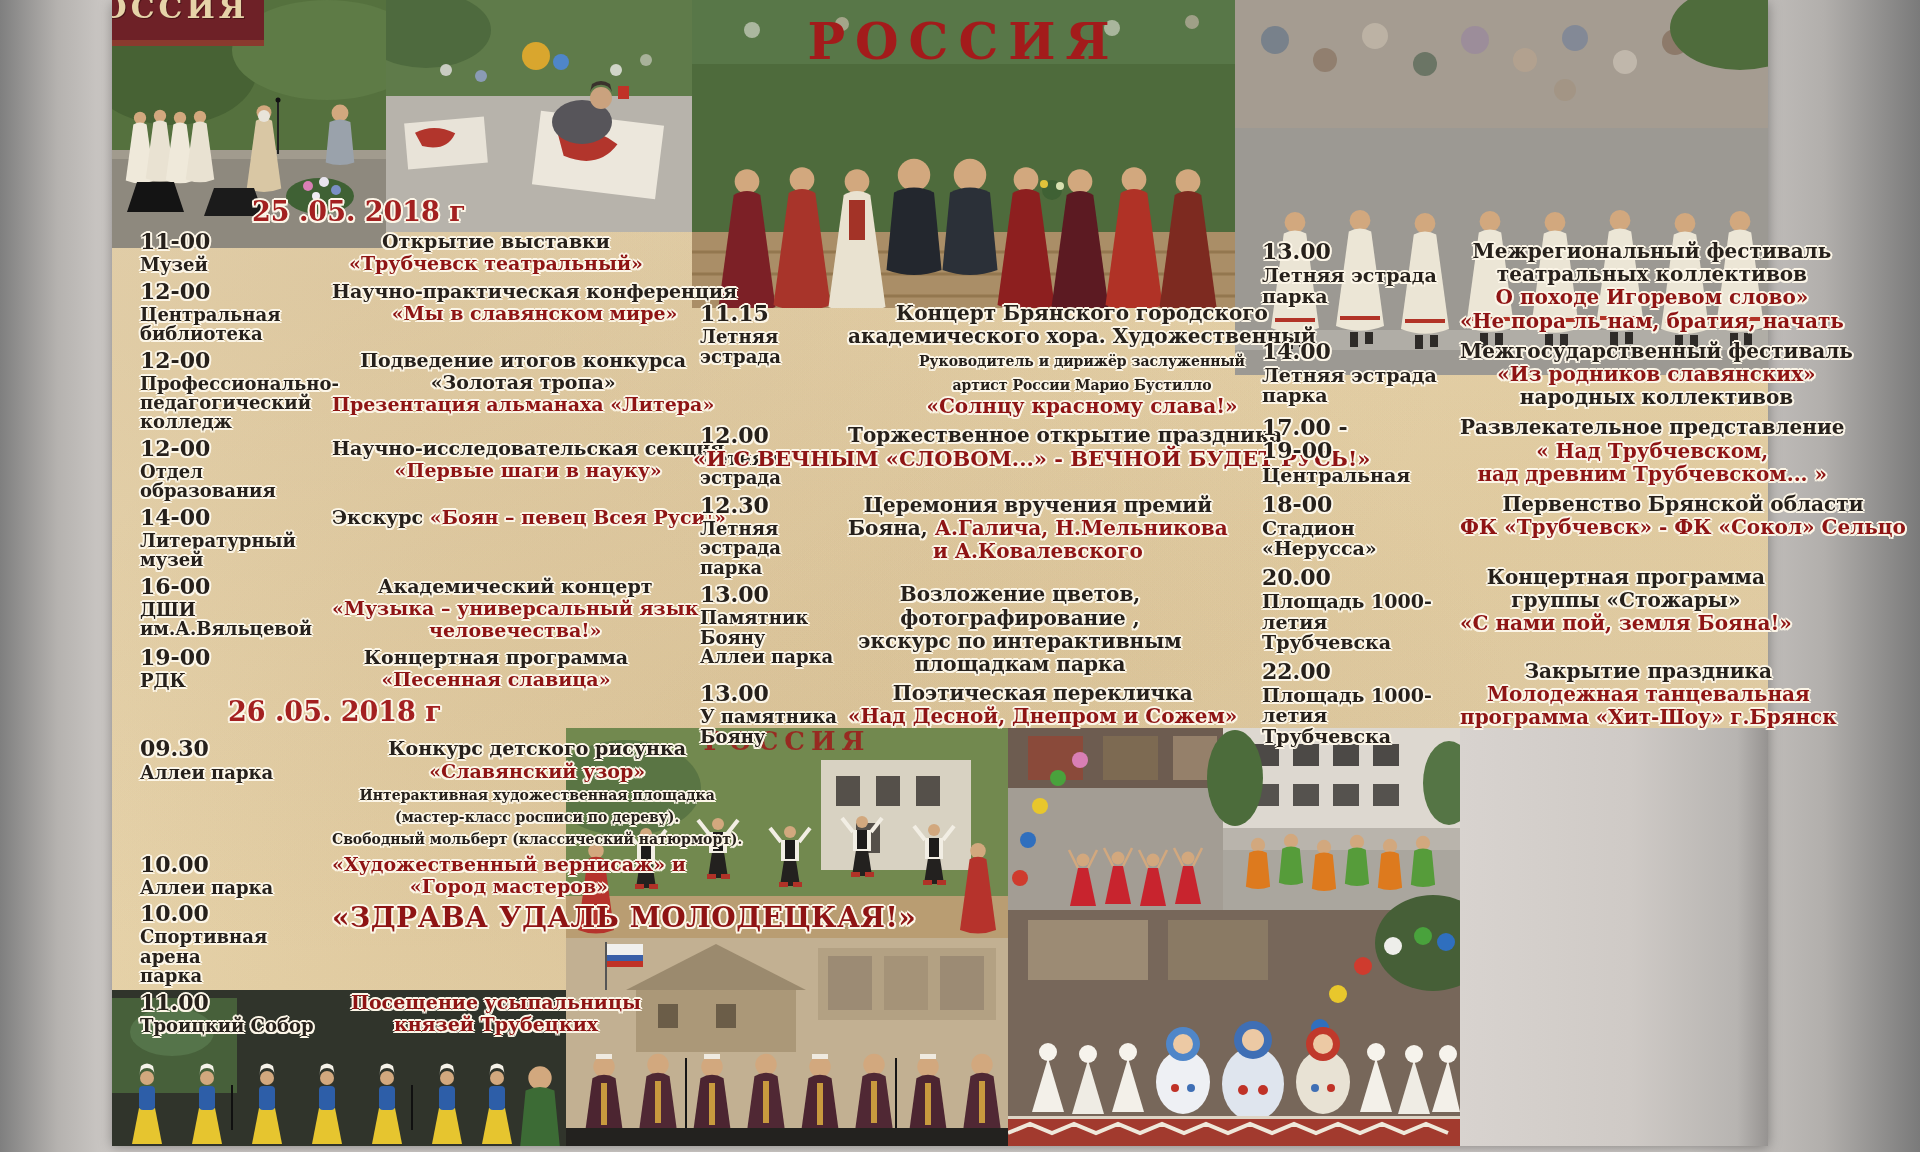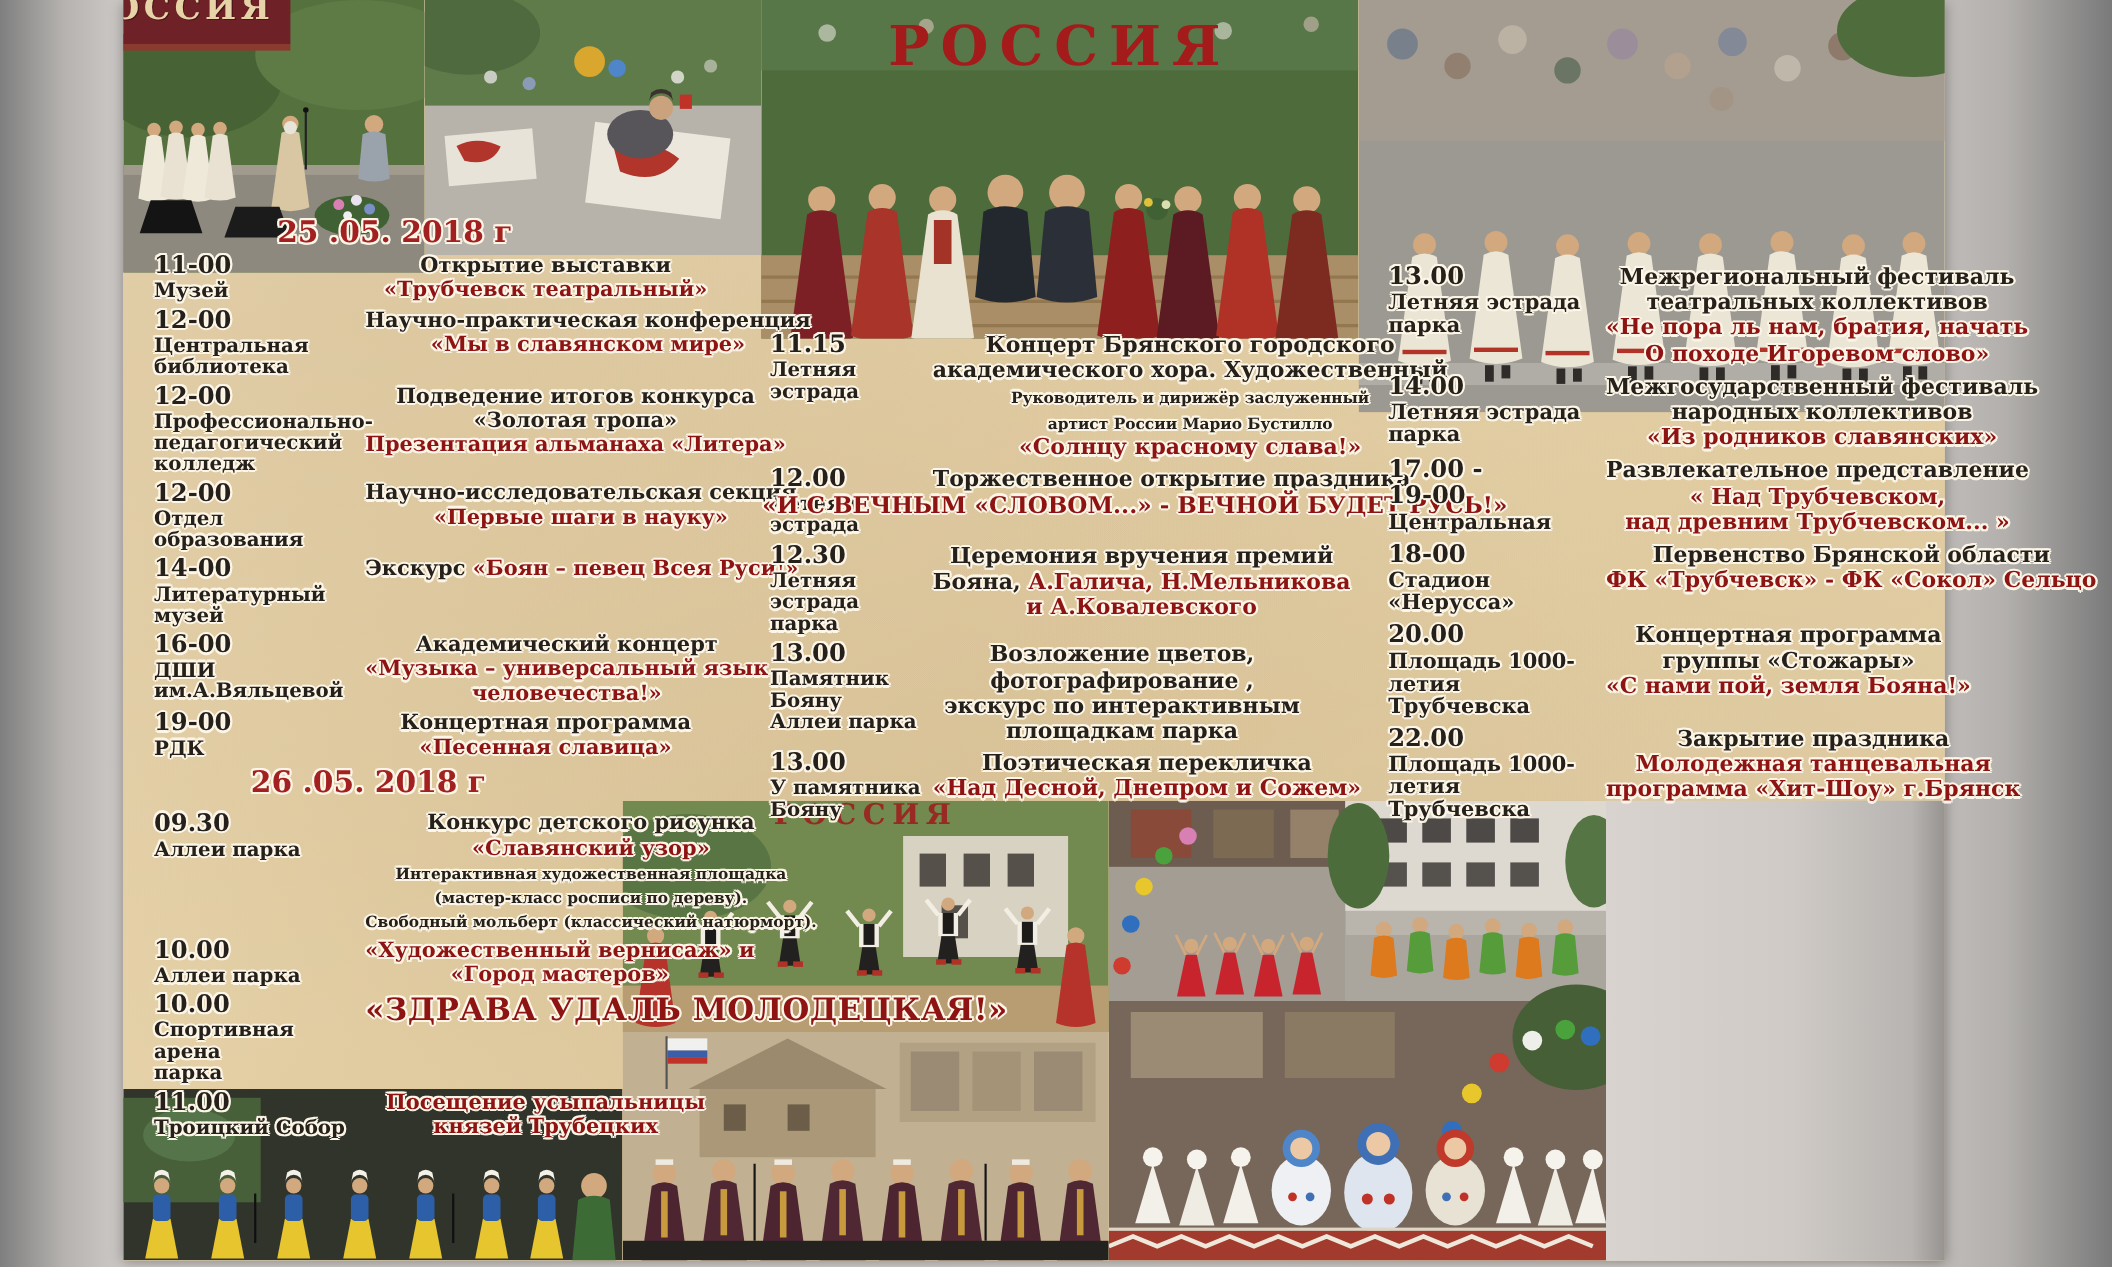--- a/index.html
+++ b/index.html
@@ -506,41 +506,41 @@
             <div class="venue ol">Летняя эстрада
 парка</div>
           </div>
           <div class="title">
             <div>
 
                 <div class="line ol"><span class="c-k">Межрегиональный фестиваль</span><span></span></div>
 
                 <div class="line ol"><span class="c-k">театральных  коллективов</span><span></span></div>
 
+                <div class="line ol"><span class="c-r">О походе Игоревом слово»</span><span></span></div>
+
                 <div class="line ol"><span class="c-r">«Не пора ль нам, братия, начать</span><span></span></div>
-
-                <div class="line ol"><span class="c-r">О походе Игоревом слово»</span><span></span></div>
               </div>
           </div>
         </div>
 
         <div class="ev">
           <div class="when">
             <div class="time ol">14.00</div>
             <div class="venue ol">Летняя эстрада
 парка</div>
           </div>
           <div class="title">
             <div>
 
                 <div class="line ol"><span class="c-k">Межгосударственный фестиваль</span><span></span></div>
 
+                <div class="line ol"><span class="c-r">«Из родников  славянских»</span><span></span></div>
+
                 <div class="line ol"><span class="c-k">народных коллективов</span><span></span></div>
-
-                <div class="line ol"><span class="c-r">«Из родников  славянских»</span><span></span></div>
               </div>
           </div>
         </div>
 
         <div class="ev">
           <div class="when">
             <div class="time ol">17.00 -
  19-00</div>
             <div class="venue ol">Центральная</div>
           </div>

